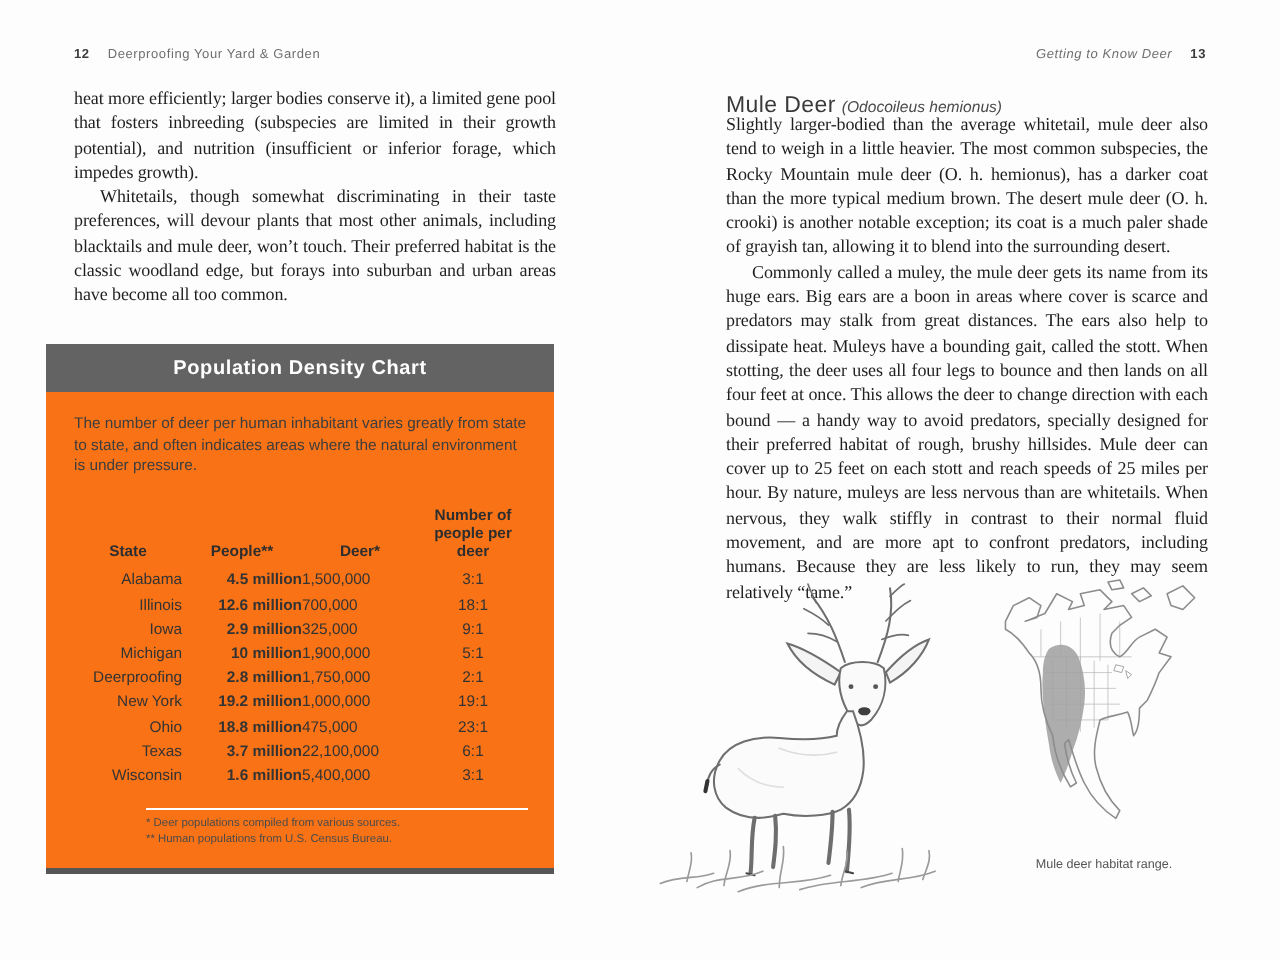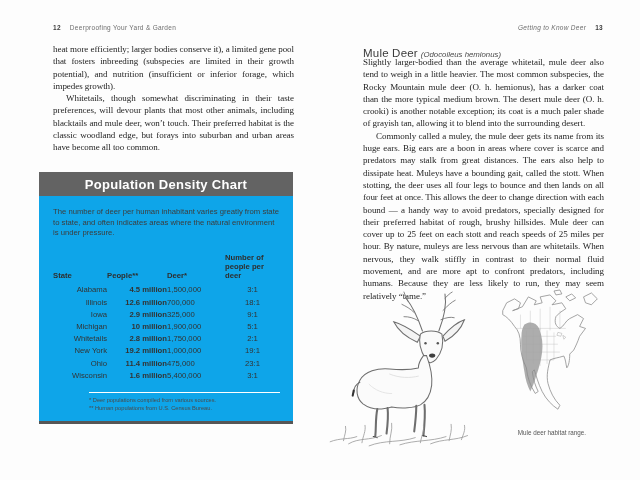--- a/index.html
+++ b/index.html
@@ -1,19 +1,19 @@
 <!DOCTYPE html>
 <html><head>
 <meta charset="utf-8">
 <style>
   html,body{margin:0;padding:0;background:#ffffff;}
   .spread{position:relative;width:640px;height:480px;background:#fdfdfd;overflow:hidden;
           font-family:"Liberation Serif",serif;color:#222;}
   .page{position:absolute;top:0;width:320px;height:480px;}
-  #page-left{left:16px;} #page-right{left:320px;}
+  #page-left{left:0;} #page-right{left:320px;}
 
   
   .running-head{position:absolute;top:24px;font-family:"Liberation Sans",sans-serif;
                 font-size:6.5px;color:#6e6e6e;letter-spacing:.3px;white-space:nowrap;}
   .rh-left{left:37px;}
   .rh-right{right:37px;text-align:right;}
   .rh-num{font-weight:bold;color:#3c3c3c;}
   .rh-left .rh-num{margin-right:9px;}
   .rh-right .rh-num{margin-left:9px;}
   .rh-title-italic{font-style:italic;}
@@ -29,26 +29,26 @@
   
   .section-heading{position:absolute;left:43px;top:43px;font-family:"Liberation Sans",sans-serif;
                    color:#3a3a3a;white-space:nowrap;}
   .sh-title{font-size:11.5px;letter-spacing:.2px;}
   .sh-latin{font-size:7.8px;font-style:italic;margin-left:3px;color:#4a4a4a;}
 
   
   .density-box{position:absolute;left:23px;top:172px;width:254px;
                font-family:"Liberation Sans",sans-serif;}
   .box-bar{height:24px;display:flex;align-items:center;justify-content:center;
-           color:#ffffff;font-weight:bold;font-size:13px;letter-spacing:.3px;}
+           color:#ffffff;font-weight:bold;font-size:10px;letter-spacing:.3px;}
   .box-body{border-bottom:3px solid #565656;padding:11px 13px 9px 14px;}
   .box-intro{font-size:7.7px;line-height:10.6px;color:#3d3d3d;margin:0;}
   table.density{border-collapse:collapse;margin-top:14px;width:100%;
                 font-size:7.7px;color:#333;}
-  table.density th{font-weight:bold;text-align:left;vertical-align:bottom;padding:0 0 4px 0;color:#2e2e2e;}
+  table.density th{font-weight:bold;text-align:center;vertical-align:bottom;padding:0 0 4px 0;color:#2e2e2e;}
   table.density td{padding:1.6px 0;}
   .col-state{width:54px;text-align:right;}
   .col-people{width:60px;text-align:right;font-weight:bold;}
   .col-deer{width:58px;text-align:left;}
   .col-ratio{width:55px;text-align:center;}
   th.col-ratio{line-height:9px;}
   .box-footnotes{margin:11px 0 0 36px;border-top:1px solid #ffffff;padding-top:4px;
                  font-size:5.7px;line-height:7.6px;color:#4a4a4a;}
   .box-footnotes div{margin:0;}
 
@@ -71,21 +71,21 @@
 
     <div class="body-copy bc-left">
       <p>heat more efficiently; larger bodies conserve it), a limited gene pool that fosters inbreeding (subspecies are limited in their growth potential), and nutrition (insufficient or inferior forage, which impedes growth).</p>
       <p class="indent">Whitetails, though somewhat discriminating in their taste preferences, will devour plants that most other animals, including blacktails and mule deer, won’t touch. Their preferred habitat is the classic woodland edge, but forays into suburban and urban areas have become all too common.</p>
     </div>
 
     <div class="density-box">
       <div class="box-bar" style="background:#636363">
         <span>Population Density Chart</span>
       </div>
-      <div class="box-body" style="background:#0ea5e9">
+      <div class="box-body" style="background:#f97316">
         <p class="box-intro">The number of deer per human inhabitant varies greatly from state to state, and often indicates areas where the natural environment is under pressure.</p>
 
         <table class="density">
           <thead>
             <tr>
               <th class="col-state">State</th>
               <th class="col-people">People**</th>
               <th class="col-deer">Deer*</th>
               <th class="col-ratio">Number of people per deer</th>
             </tr>
@@ -109,36 +109,42 @@
               <td class="col-deer">325,000</td>
               <td class="col-ratio">9:1</td>
             </tr>
             <tr>
               <td class="col-state">Michigan</td>
               <td class="col-people">10 million</td>
               <td class="col-deer">1,900,000</td>
               <td class="col-ratio">5:1</td>
             </tr>
             <tr>
-              <td class="col-state">Whitetails</td>
+              <td class="col-state">Deerproofing</td>
               <td class="col-people">2.8 million</td>
               <td class="col-deer">1,750,000</td>
               <td class="col-ratio">2:1</td>
             </tr>
             <tr>
               <td class="col-state">New York</td>
               <td class="col-people">19.2 million</td>
               <td class="col-deer">1,000,000</td>
               <td class="col-ratio">19:1</td>
             </tr>
             <tr>
               <td class="col-state">Ohio</td>
-              <td class="col-people">11.4 million</td>
+              <td class="col-people">18.8 million</td>
               <td class="col-deer">475,000</td>
               <td class="col-ratio">23:1</td>
+            </tr>
+            <tr>
+              <td class="col-state">Texas</td>
+              <td class="col-people">3.7 million</td>
+              <td class="col-deer">22,100,000</td>
+              <td class="col-ratio">6:1</td>
             </tr>
             <tr>
               <td class="col-state">Wisconsin</td>
               <td class="col-people">1.6 million</td>
               <td class="col-deer">5,400,000</td>
               <td class="col-ratio">3:1</td>
             </tr>
           </tbody>
         </table>
 

